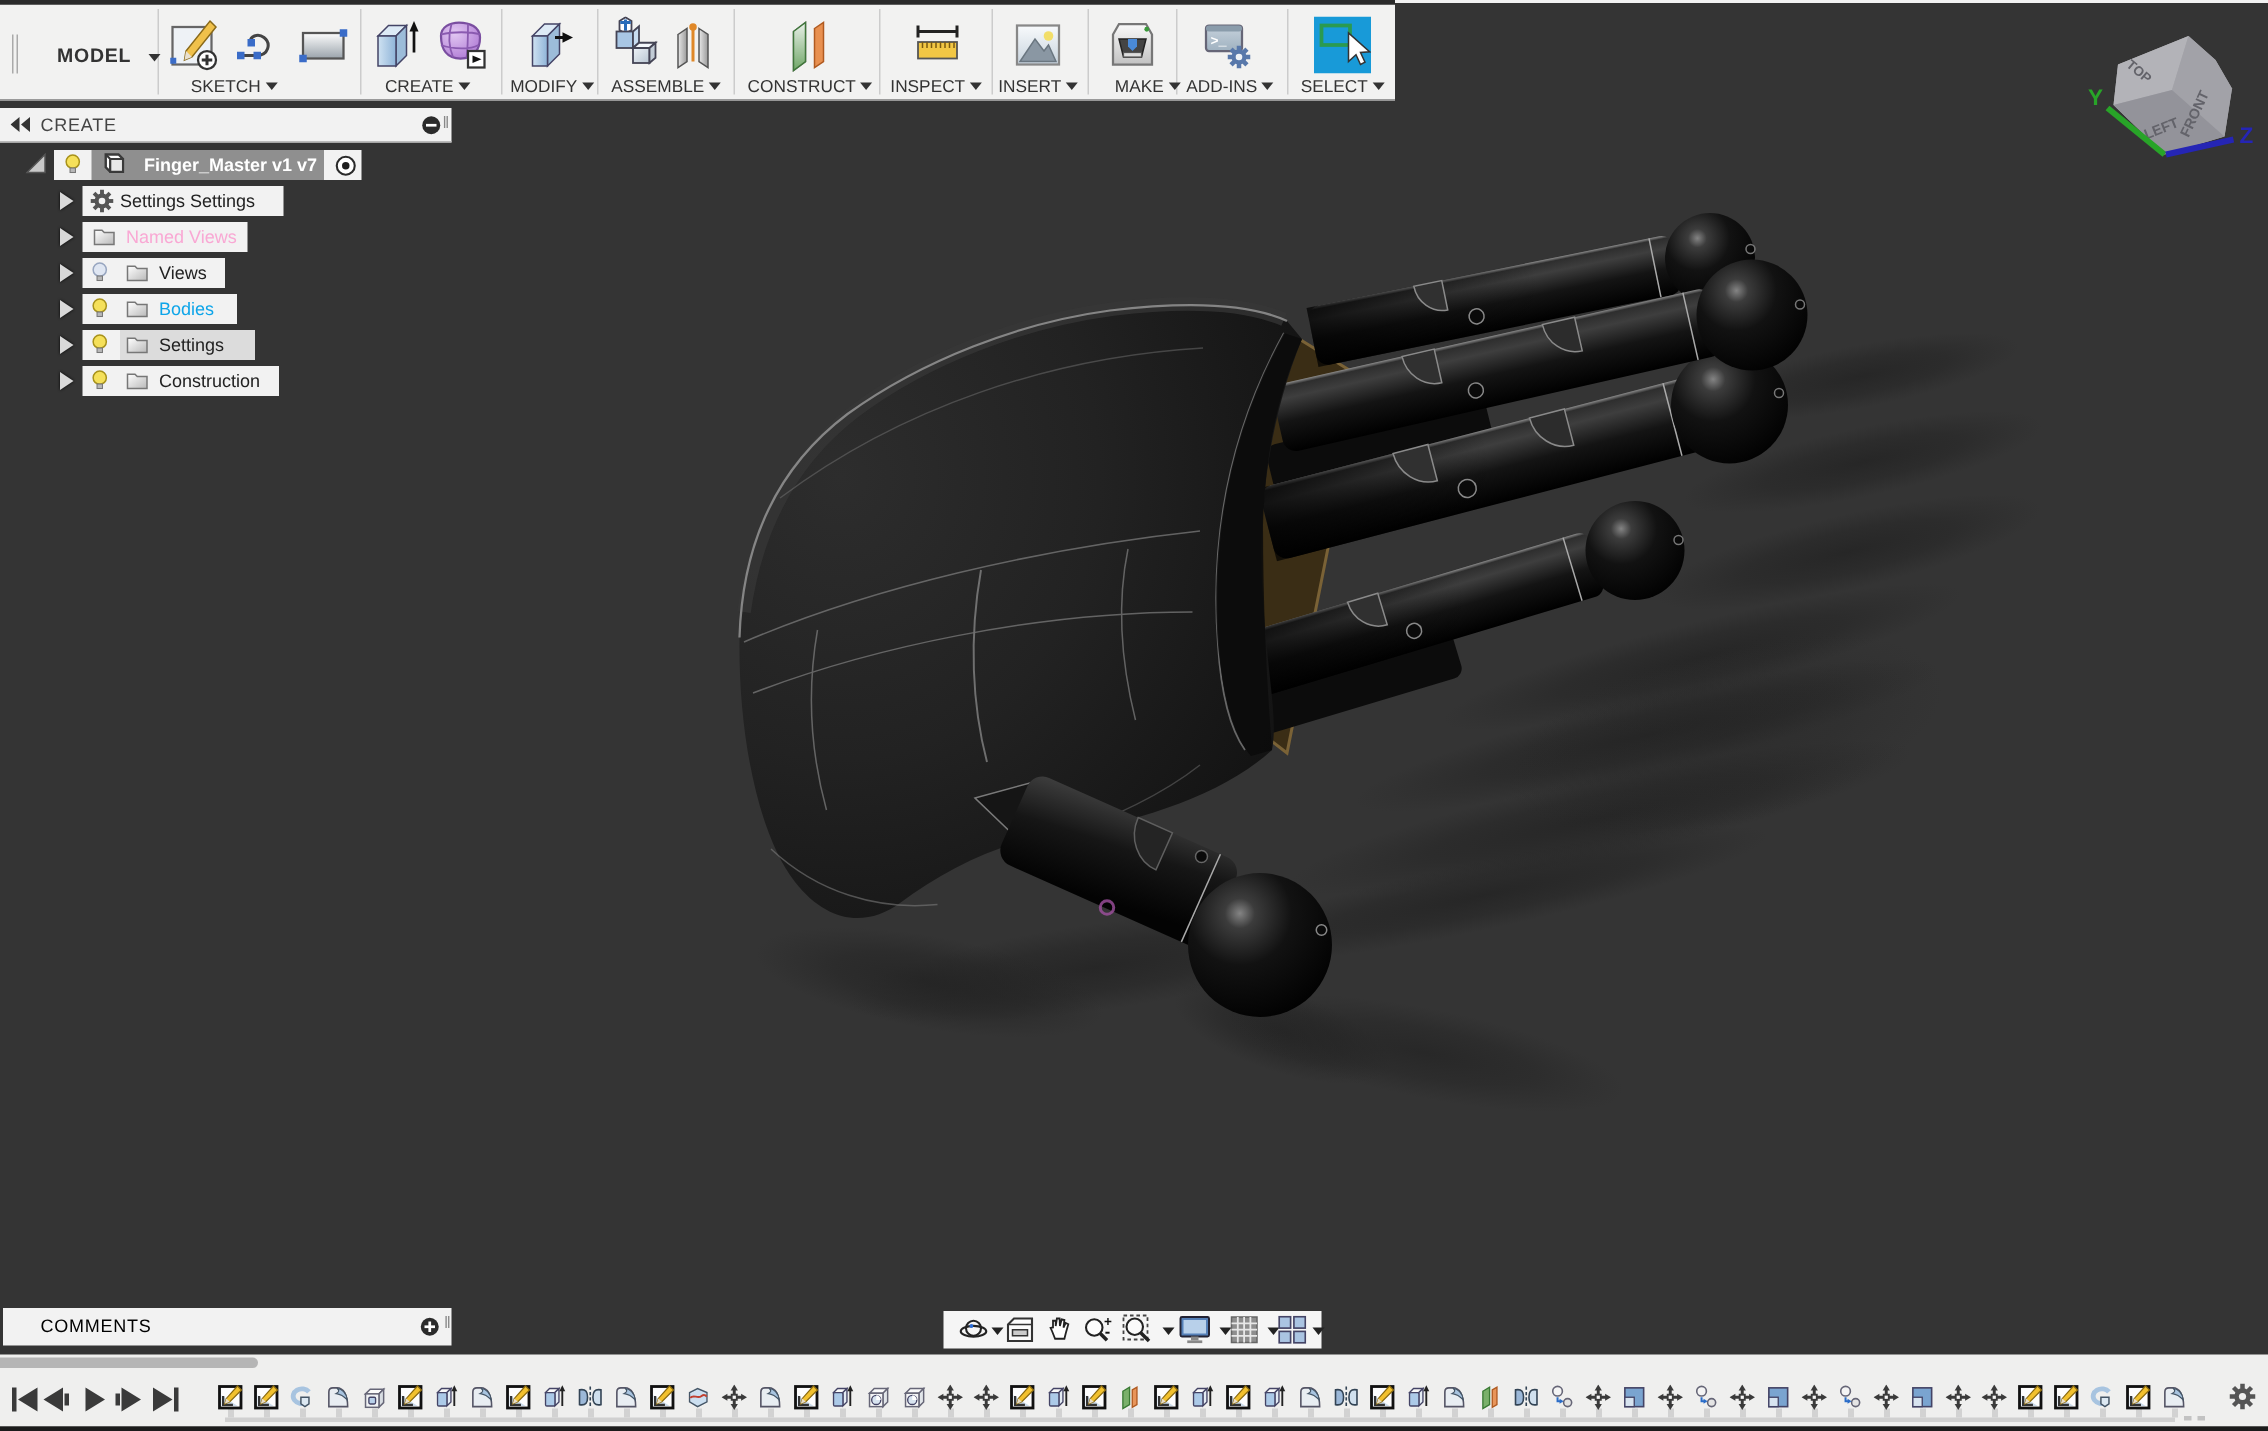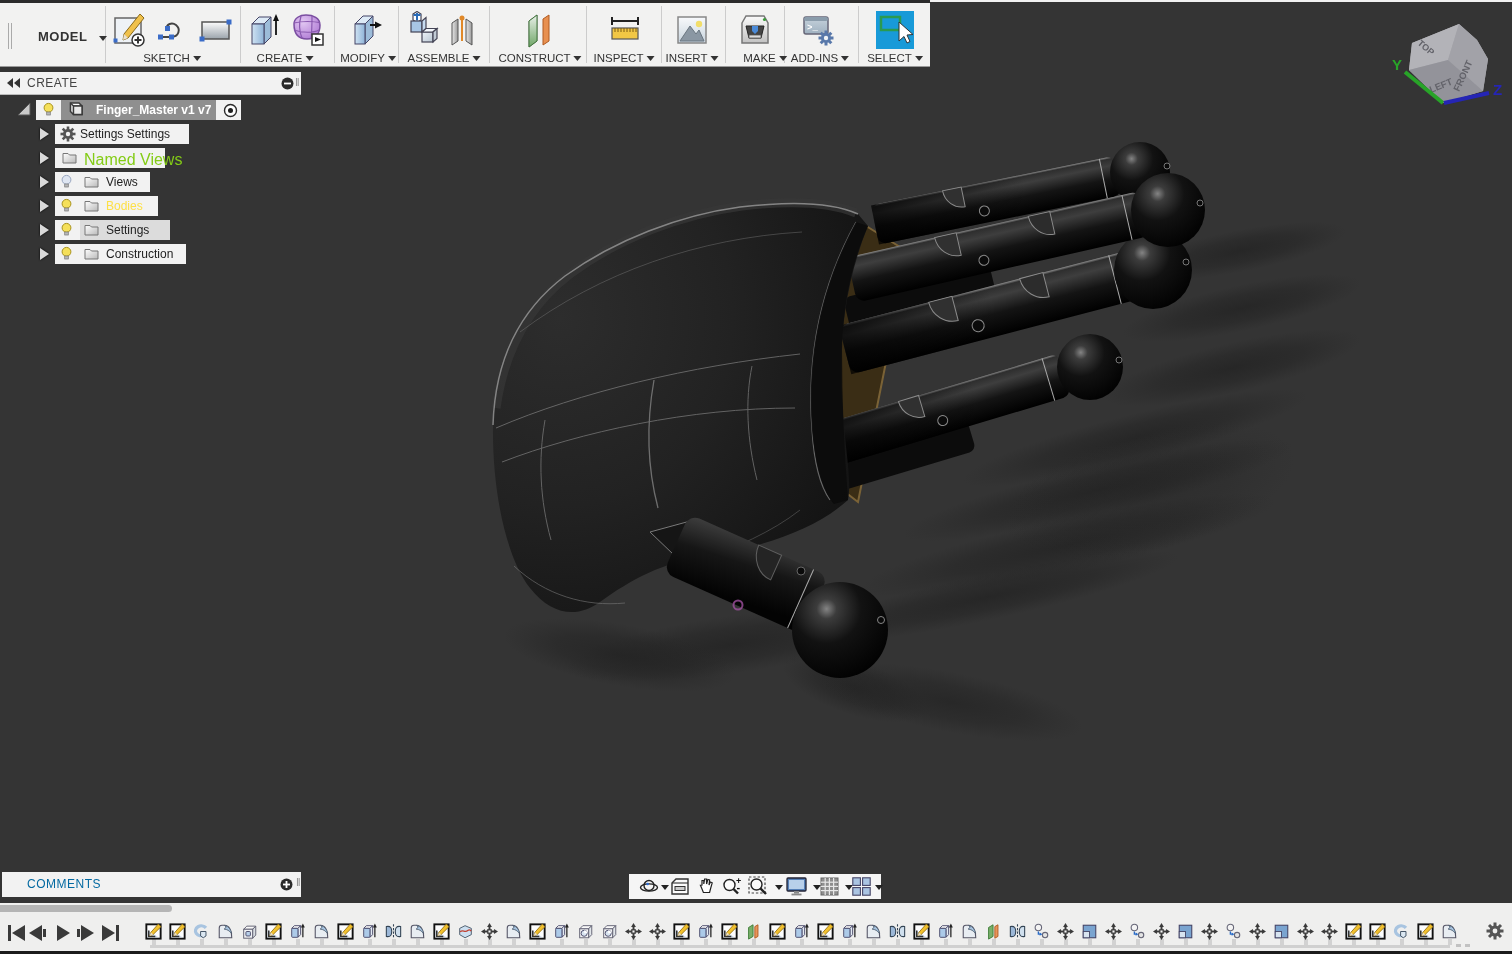--- a/index.html
+++ b/index.html
@@ -203,21 +203,21 @@
 <div class="sep" style="left:105px"></div>
 <div class="sep" style="left:240px"></div>
 <div class="sep" style="left:334px"></div>
 <div class="sep" style="left:398px"></div>
 <div class="sep" style="left:489px"></div>
 <div class="sep" style="left:586px"></div>
 <div class="sep" style="left:661px"></div>
 <div class="sep" style="left:725px"></div>
 <div class="sep" style="left:784px"></div>
 <div class="sep" style="left:858px"></div>
-<div class="glabel" style="left:172px">SKETCH<span class="tri"></span></div>
+<div class="glabel" style="left:156px">SKETCH<span class="tri"></span></div>
 <div class="glabel" style="left:285px">CREATE<span class="tri"></span></div>
 <div class="glabel" style="left:368px">MODIFY<span class="tri"></span></div>
 <div class="glabel" style="left:444px">ASSEMBLE<span class="tri"></span></div>
 <div class="glabel" style="left:540px">CONSTRUCT<span class="tri"></span></div>
 <div class="glabel" style="left:624px">INSPECT<span class="tri"></span></div>
 <div class="glabel" style="left:692px">INSERT<span class="tri"></span></div>
 <div class="glabel" style="left:765px">MAKE<span class="tri"></span></div>
 <div class="glabel" style="left:820px">ADD-INS<span class="tri"></span></div>
 <div class="glabel" style="left:895px">SELECT<span class="tri"></span></div>
 <div class="abs" id="modelbtn">MODEL <span class="tri" style="display:inline-block;width:0;height:0;border-left:4px solid transparent;border-right:4px solid transparent;border-top:5px solid #333;margin-left:8px;"></span></div>
@@ -446,21 +446,21 @@
 <div class="brow" style="left:55px;top:148px;width:110px"></div>
 <svg class="abs" style="left:62px;top:151px" width="15" height="13" viewBox="0 0 15 13">
 <defs>
       <linearGradient id="fo62151" x1="0" y1="0" x2="1" y2="1">
         <stop offset="0" stop-color="#ffffff"></stop>
         <stop offset="1" stop-color="#b9b9b9"></stop>
       </linearGradient>
     </defs>
 <path d="M 1 2.5 L 6 2.5 L 7.5 4 L 14 4 L 14 12 L 1 12 Z" fill="url(#fo62151)" stroke="#777" stroke-width="1"></path>
   </svg>
-<div class="abs" style="left:84px;top:151px;font-size:16px;color:#84cc16">Named Views</div>
+<div class="abs" style="left:84px;top:151px;font-size:12px;color:#f9a8d4">Named Views</div>
 <div class="arr" style="left:40px;top:176px"></div>
 <div class="brow" style="left:55px;top:172px;width:95px"></div>
 <svg class="abs" style="left:60px;top:174px" width="13" height="15" viewBox="0 0 13 15">
 <circle cx="6.5" cy="5.8" r="4.4" fill="#dfe6f2" stroke="#98a6c0" stroke-width="1"></circle>
 <rect x="4.7" y="10" width="3.6" height="3" fill="#b8b8b8" stroke="#777" stroke-width="0.7"></rect>
   </svg>
 <svg class="abs" style="left:84px;top:175px" width="15" height="13" viewBox="0 0 15 13">
 <defs>
       <linearGradient id="fo84175" x1="0" y1="0" x2="1" y2="1">
         <stop offset="0" stop-color="#ffffff"></stop>
@@ -478,21 +478,21 @@
   </svg>
 <svg class="abs" style="left:84px;top:199px" width="15" height="13" viewBox="0 0 15 13">
 <defs>
       <linearGradient id="fo84199" x1="0" y1="0" x2="1" y2="1">
         <stop offset="0" stop-color="#ffffff"></stop>
         <stop offset="1" stop-color="#b9b9b9"></stop>
       </linearGradient>
     </defs>
 <path d="M 1 2.5 L 6 2.5 L 7.5 4 L 14 4 L 14 12 L 1 12 Z" fill="url(#fo84199)" stroke="#777" stroke-width="1"></path>
   </svg>
-<div class="abs" style="left:106px;top:199px;font-size:12px;color:#fde047">Bodies</div>
+<div class="abs" style="left:106px;top:199px;font-size:12px;color:#0ea5e9">Bodies</div>
 <div class="arr" style="left:40px;top:224px"></div>
 <div class="brow" style="left:55px;top:220px;width:115px"></div>
 <div class="abs" style="left:80px;top:220px;width:90px;height:20px;background:#dcdcdc"></div>
 <svg class="abs" style="left:60px;top:222px" width="13" height="15" viewBox="0 0 13 15">
 <circle cx="6.5" cy="5.8" r="4.4" fill="#f5e05a" stroke="#a8921a" stroke-width="1"></circle>
 <rect x="4.7" y="10" width="3.6" height="3" fill="#b8b8b8" stroke="#777" stroke-width="0.7"></rect>
   </svg>
 <svg class="abs" style="left:84px;top:223px" width="15" height="13" viewBox="0 0 15 13">
 <defs>
       <linearGradient id="fo84223" x1="0" y1="0" x2="1" y2="1">
@@ -513,21 +513,21 @@
 <defs>
       <linearGradient id="fo84247" x1="0" y1="0" x2="1" y2="1">
         <stop offset="0" stop-color="#ffffff"></stop>
         <stop offset="1" stop-color="#b9b9b9"></stop>
       </linearGradient>
     </defs>
 <path d="M 1 2.5 L 6 2.5 L 7.5 4 L 14 4 L 14 12 L 1 12 Z" fill="url(#fo84247)" stroke="#777" stroke-width="1"></path>
   </svg>
 <div class="abs" style="left:106px;top:247px;font-size:12px;color:#222">Construction</div>
 <div class="abs" id="comments">
-<div class="abs" style="left:25px;top:5px;font-size:12px;color:#0369a1;letter-spacing:0.5px">COMMENTS</div>
+<div class="abs" style="left:25px;top:5px;font-size:12px;color:#000000;letter-spacing:0.5px">COMMENTS</div>
 <svg class="abs" style="left:278px;top:6px" width="13" height="13" viewBox="0 0 13 13">
       <circle cx="6.5" cy="6.5" r="6" fill="#2b2b2b"></circle>
       <rect x="3" y="5.6" width="7" height="1.8" fill="#fff"></rect>
       <rect x="5.6" y="3" width="1.8" height="7" fill="#fff"></rect>
     </svg>
 <div class="abs" style="left:294px;top:4px;font-size:11px;color:#888">‖</div>
 </div>
 <div class="abs" id="navbar">
 <svg class="abs" style="left:10px;top:3px" width="20" height="19" viewBox="0 0 20 19">
 <circle cx="10" cy="8.5" r="5" fill="none" stroke="#222" stroke-width="1.4"></circle>

